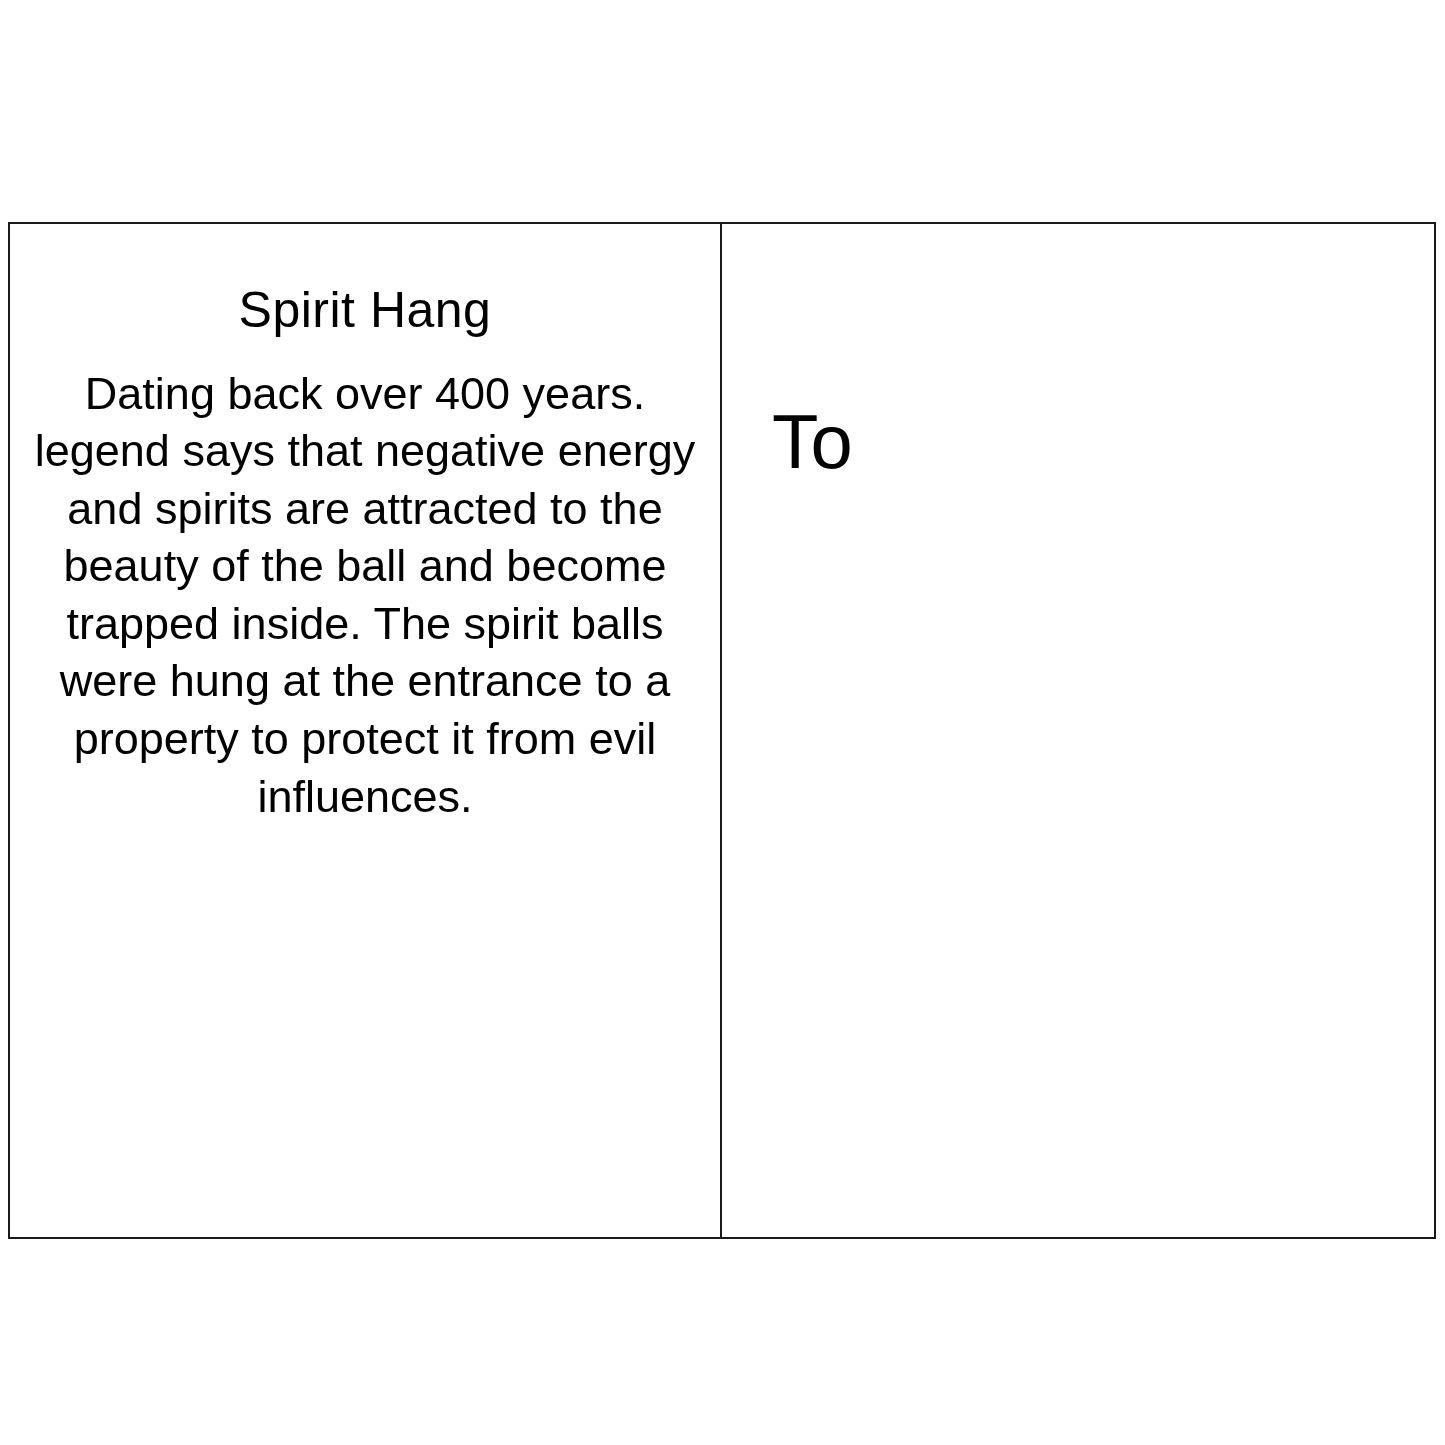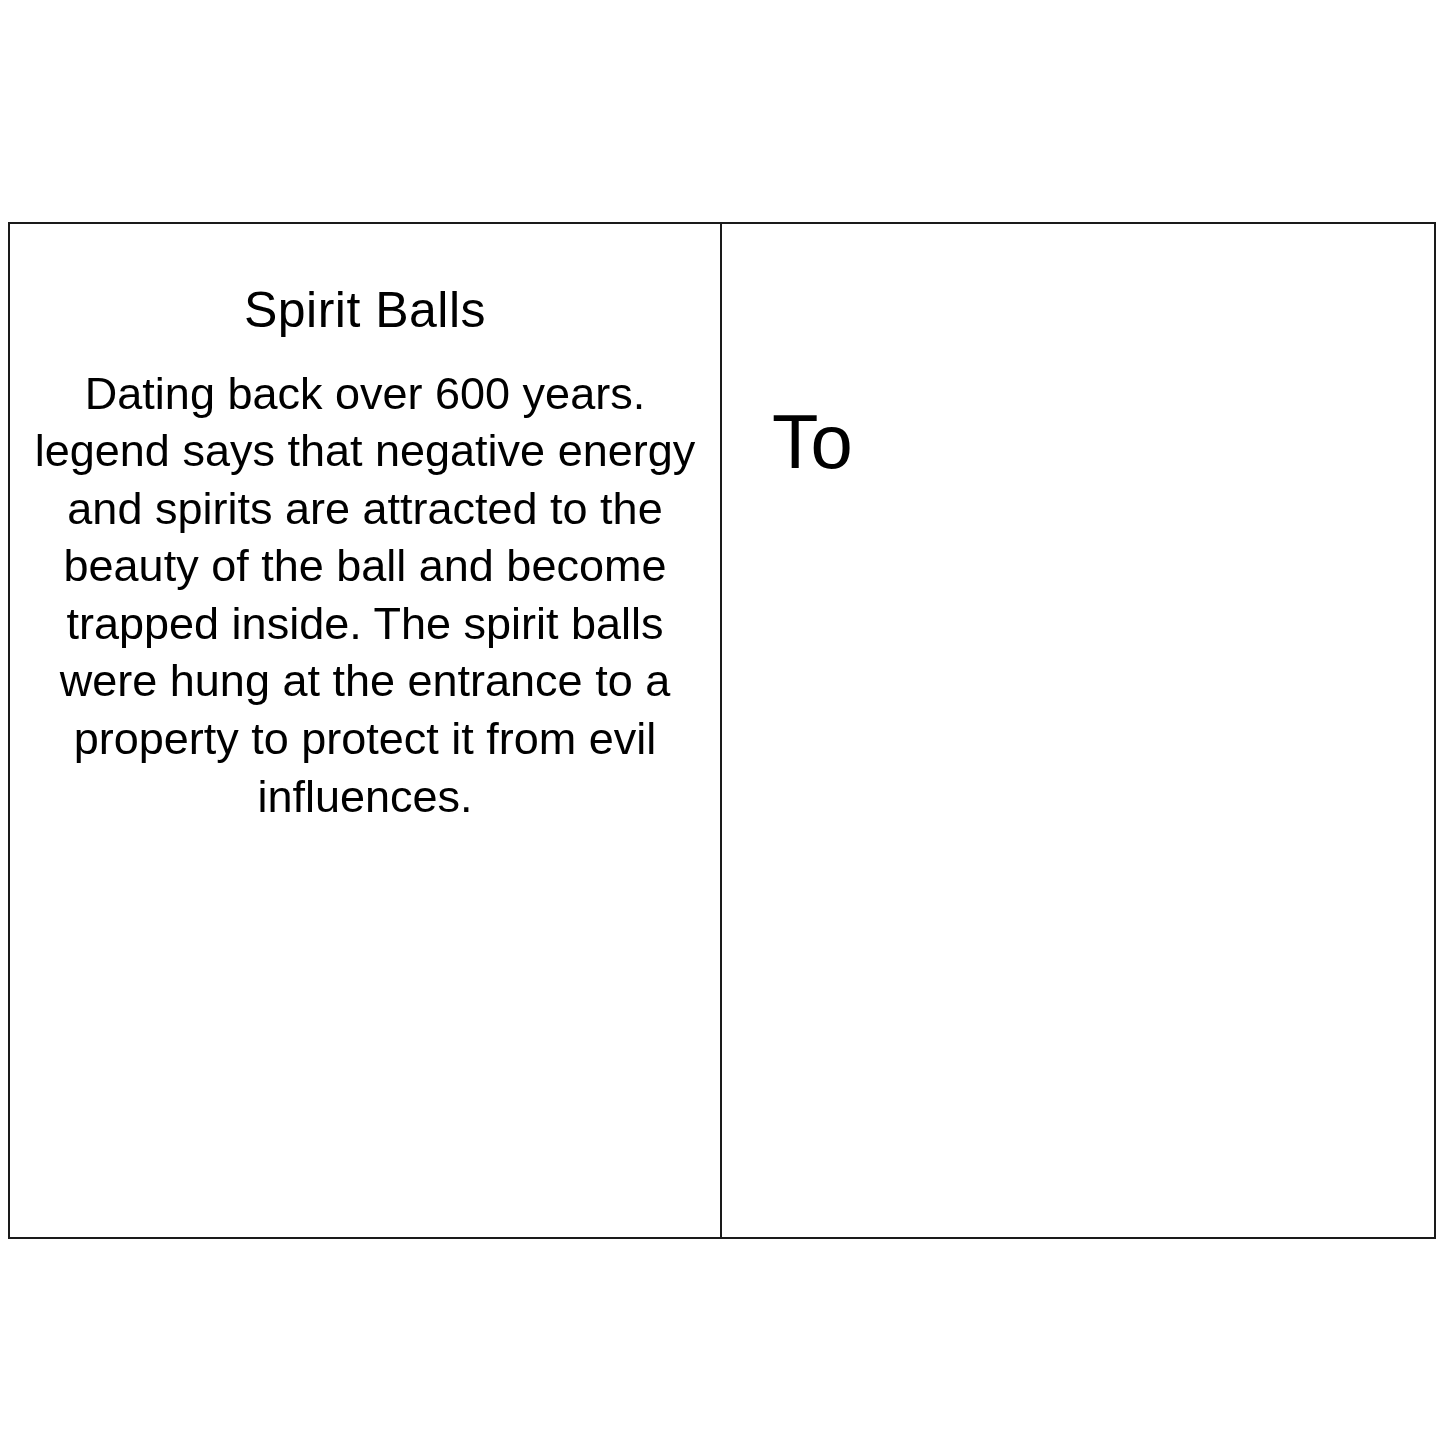--- a/index.html
+++ b/index.html
@@ -82,23 +82,23 @@
   .field-to {
     margin-bottom: 182px;
   }
 </style>
 </head>
 <body>
 
 <div class="card">
 
   <div class="panel-left">
-    <h1 class="title">Spirit Balls</h1>
+    <h1 class="title">Spirit Hang</h1>
 
-    <p class="para para-legend">Dating back over 600 years. legend says that negative energy and spirits are attracted to the beauty of the ball and become trapped inside. The spirit balls were hung at the entrance to a property to protect it from evil influences.</p>
+    <p class="para para-legend">Dating back over 400 years. legend says that negative energy and spirits are attracted to the beauty of the ball and become trapped inside. The spirit balls were hung at the entrance to a property to protect it from evil influences.</p>
 
 
   </div>
 
   <div class="panel-right">
     <div class="field-label field-to">To</div>
 
   </div>
 
 </div>

